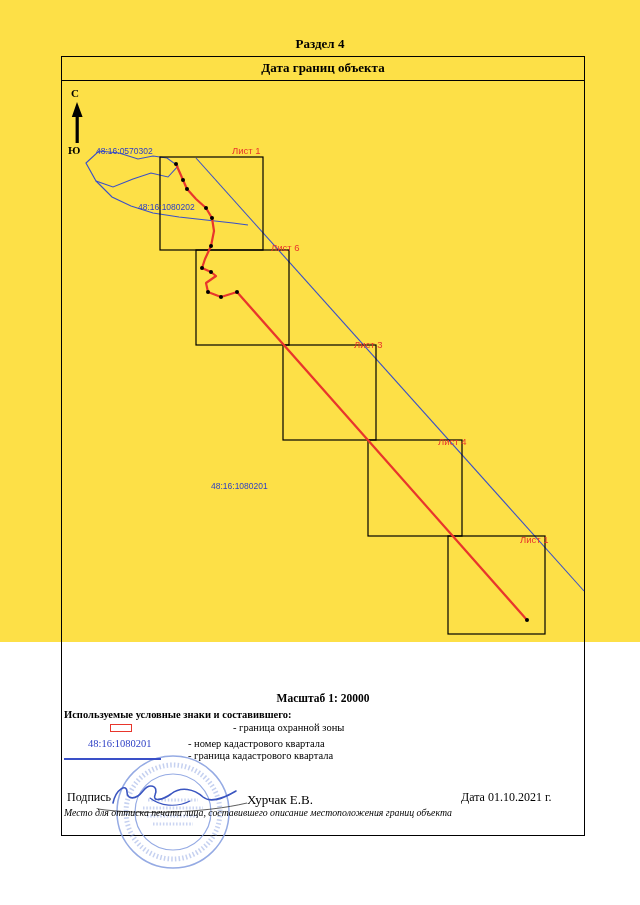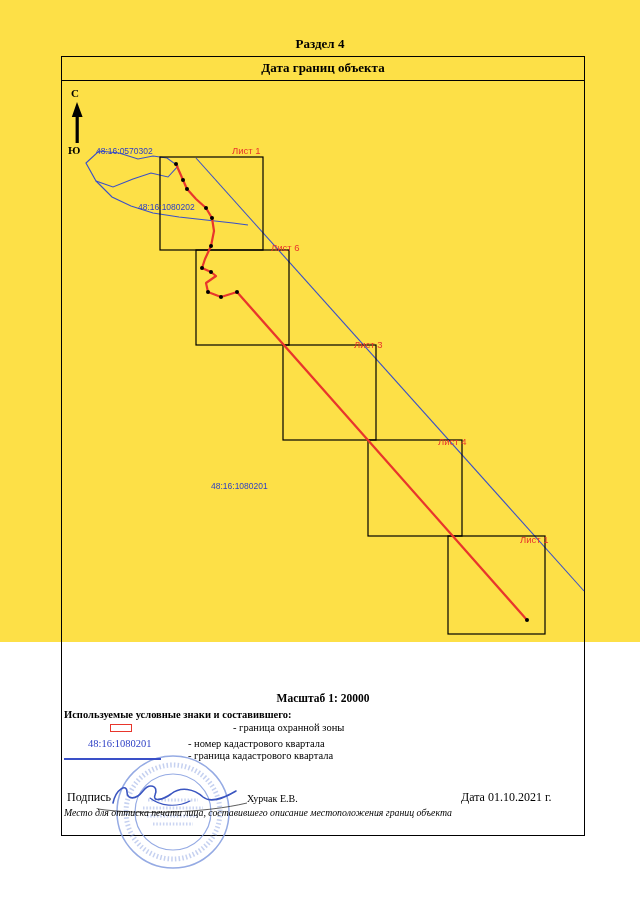--- a/index.html
+++ b/index.html
@@ -58,21 +58,21 @@
     border: 1.8px solid var(--boundary_red, #e8362c);
   }
   .legend-sample-blue {
     font-size: 10.5px; color: var(--label_blue, #2d3fc5); white-space: nowrap;
   }
   .legend-symbol-line {
     position: absolute; left: 64px; top: 758px; width: 97px; height: 2px;
     background: var(--cadastral_blue, #3a50c8);
   }
   .footer-text { font-size: 12px; white-space: nowrap; }
-  .signer-name { font-size: 10px; white-space: nowrap; text-align: center; }
+  .signer-name { font-size: 13px; white-space: nowrap; text-align: center; }
   .stamp-note { font-style: italic; font-size: 9.8px; white-space: nowrap; }
 </style>
 </head>
 <body>
 
 <div class="sheet">
 
   <div class="section-title">Раздел 4</div>
 
   <div class="doc-frame">

